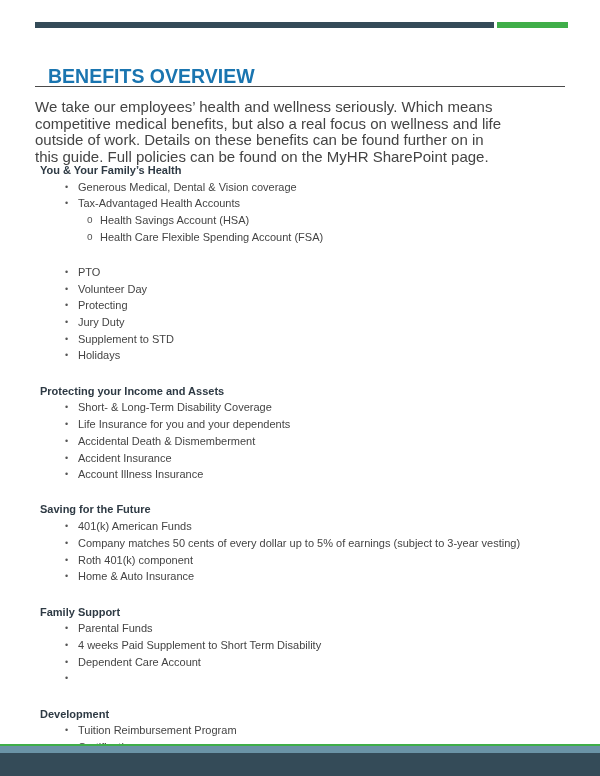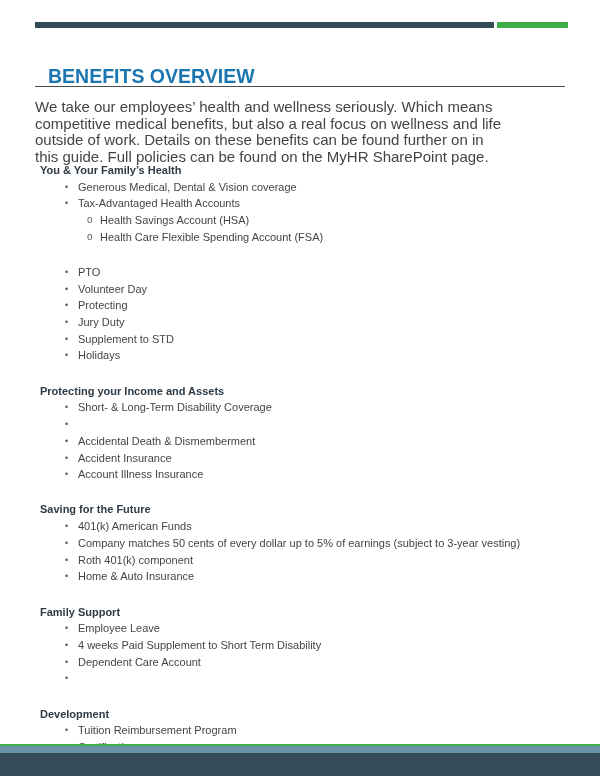--- a/index.html
+++ b/index.html
@@ -71,41 +71,41 @@
         <li class=""><span class="bullet">•</span><span>Jury Duty</span></li>
         <li class=""><span class="bullet">•</span><span>Supplement to STD</span></li>
         <li class=""><span class="bullet">•</span><span>Holidays</span></li>
       </ul>
     </div>
     <div class="gap"></div>
     <div class="section">
       <div class="section-head">Protecting your Income and Assets</div>
       <ul>
         <li class=""><span class="bullet">•</span><span>Short- &amp; Long-Term Disability Coverage</span></li>
-        <li class=""><span class="bullet">•</span></li>
+        <li class=""><span class="bullet">•</span><span>Life Insurance for you and your dependents</span></li>
         <li class=""><span class="bullet">•</span><span>Accidental Death &amp; Dismemberment</span></li>
         <li class=""><span class="bullet">•</span><span>Accident Insurance</span></li>
         <li class=""><span class="bullet">•</span><span>Account Illness Insurance</span></li>
       </ul>
     </div>
     <div class="gap"></div>
     <div class="section">
       <div class="section-head">Saving for the Future</div>
       <ul>
         <li class=""><span class="bullet">•</span><span>401(k) American Funds</span></li>
         <li class=""><span class="bullet">•</span><span>Company matches 50 cents of every dollar up to 5% of earnings (subject to 3-year vesting)</span></li>
         <li class=""><span class="bullet">•</span><span>Roth 401(k) component</span></li>
         <li class=""><span class="bullet">•</span><span>Home &amp; Auto Insurance</span></li>
       </ul>
     </div>
     <div class="gap"></div>
     <div class="section">
       <div class="section-head">Family Support</div>
       <ul>
-        <li class=""><span class="bullet">•</span><span>Employee Leave</span></li>
+        <li class=""><span class="bullet">•</span><span>Parental Funds</span></li>
         <li class=""><span class="bullet">•</span><span>4 weeks Paid Supplement to Short Term Disability</span></li>
         <li class=""><span class="bullet">•</span><span>Dependent Care Account</span></li>
         <li class=""><span class="bullet">•</span></li>
       </ul>
     </div>
     <div class="gap"></div>
     <div class="section">
       <div class="section-head">Development</div>
       <ul>
         <li class=""><span class="bullet">•</span><span>Tuition Reimbursement Program</span></li>

